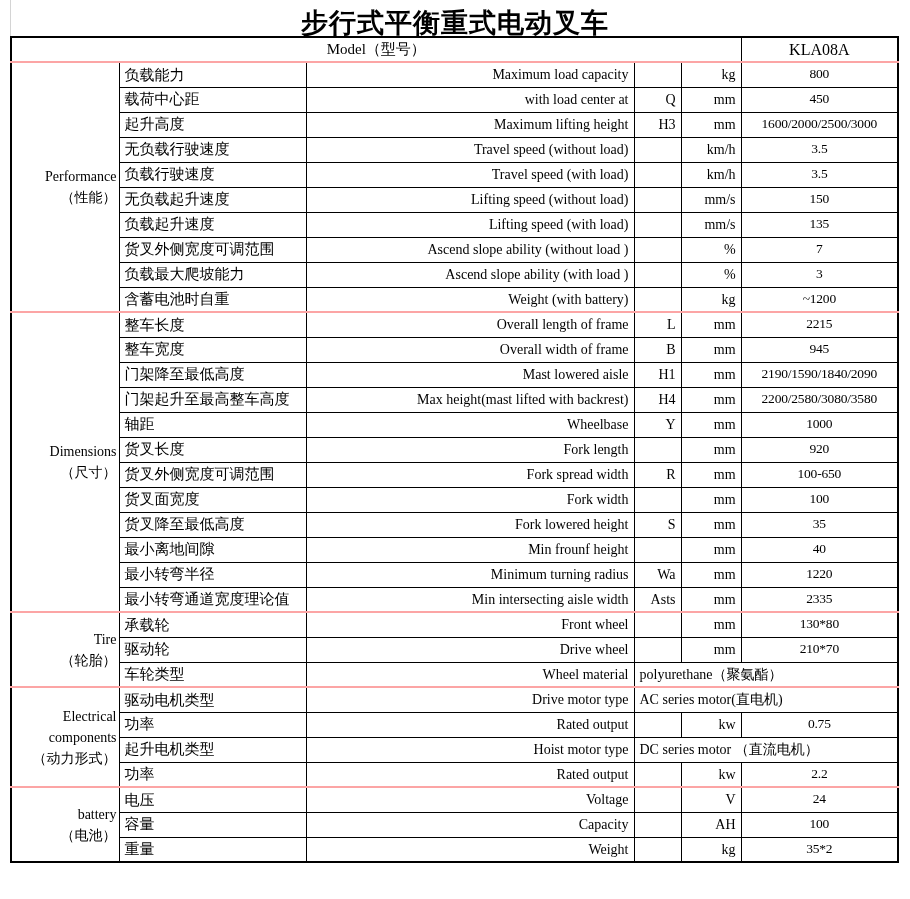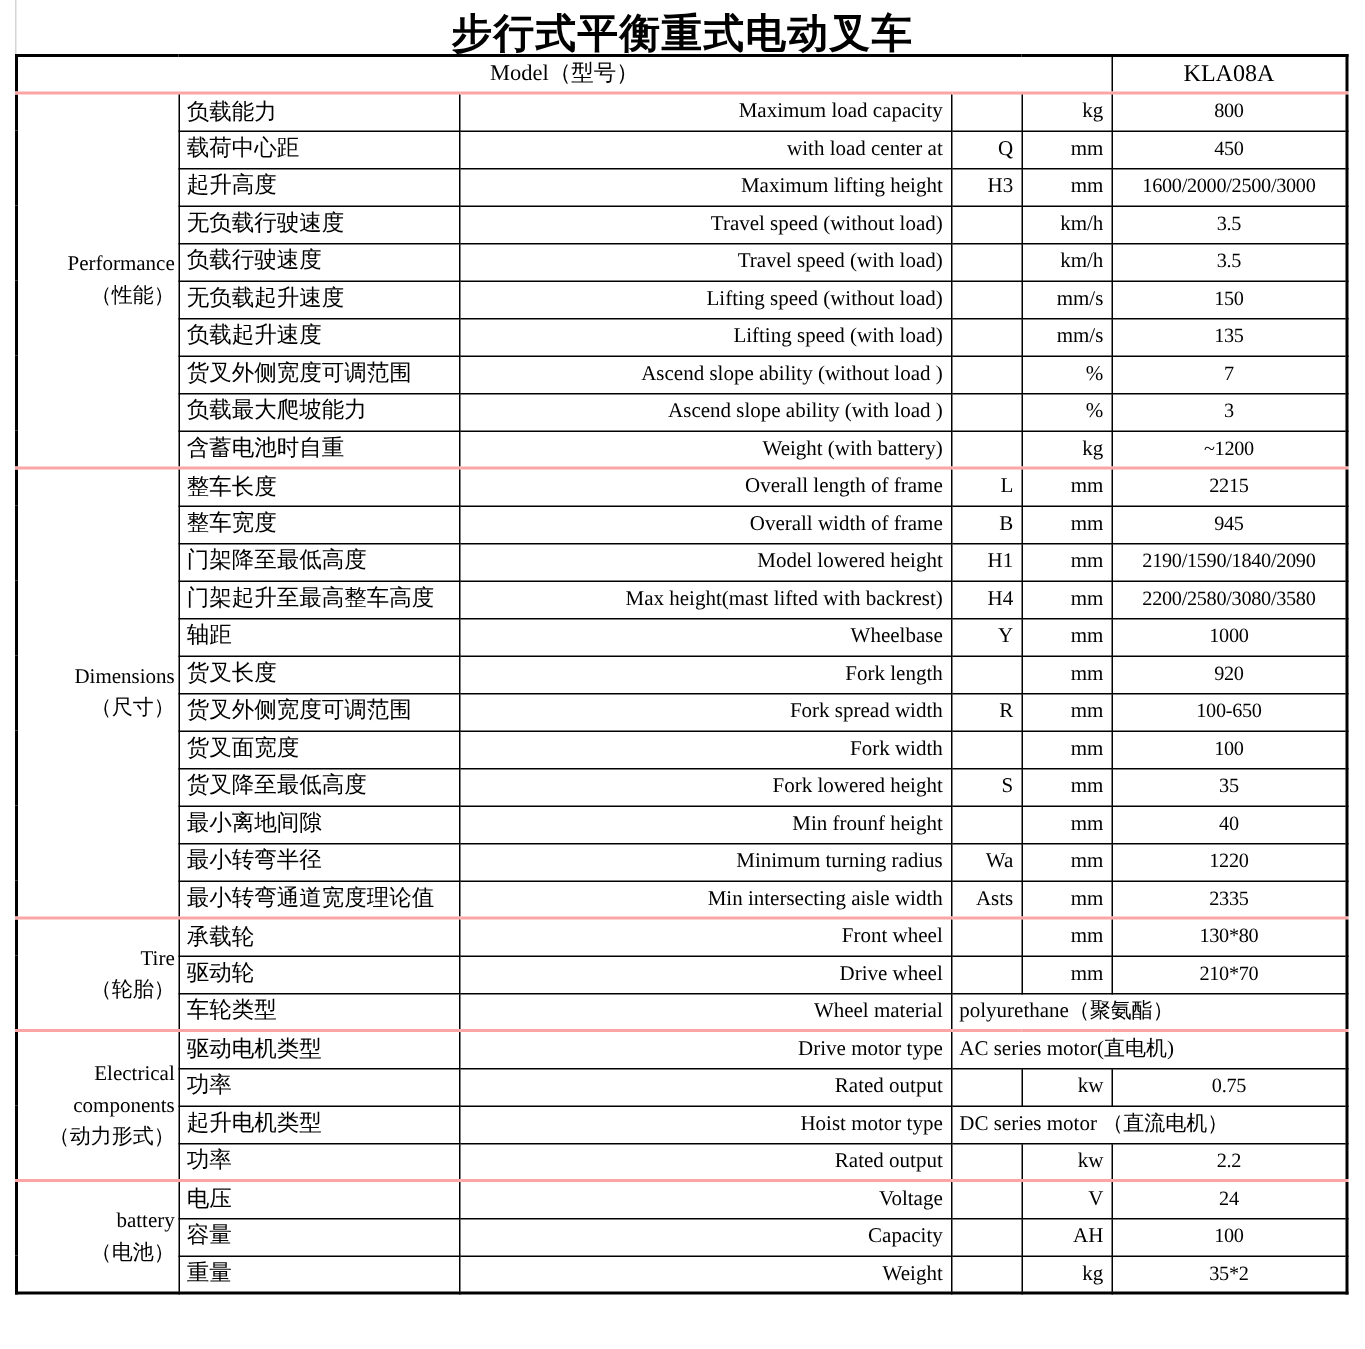--- a/index.html
+++ b/index.html
@@ -162,21 +162,21 @@
       </tr>
       <tr>
         <td class="cn">整车宽度</td>
         <td class="en">Overall width of frame</td>
         <td class="sym">B</td>
         <td class="unit">mm</td>
         <td class="val">945</td>
       </tr>
       <tr>
         <td class="cn">门架降至最低高度</td>
-        <td class="en">Model lowered height</td>
+        <td class="en">Mast lowered aisle</td>
         <td class="sym">H1</td>
         <td class="unit">mm</td>
         <td class="val">2190/1590/1840/2090</td>
       </tr>
       <tr>
         <td class="cn">门架起升至最高整车高度</td>
         <td class="en">Max height(mast lifted with backrest)</td>
         <td class="sym">H4</td>
         <td class="unit">mm</td>
         <td class="val">2200/2580/3080/3580</td>

